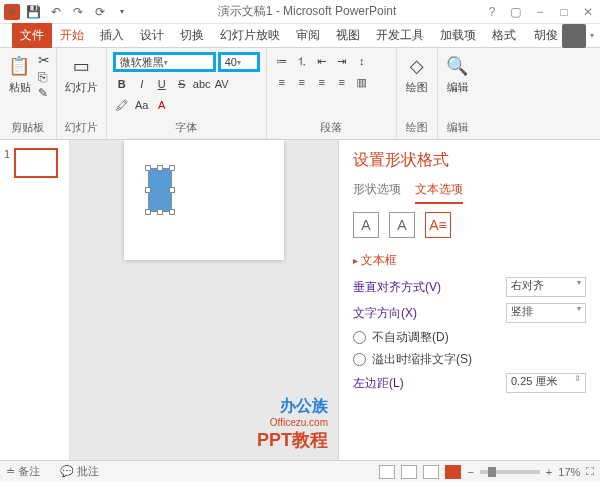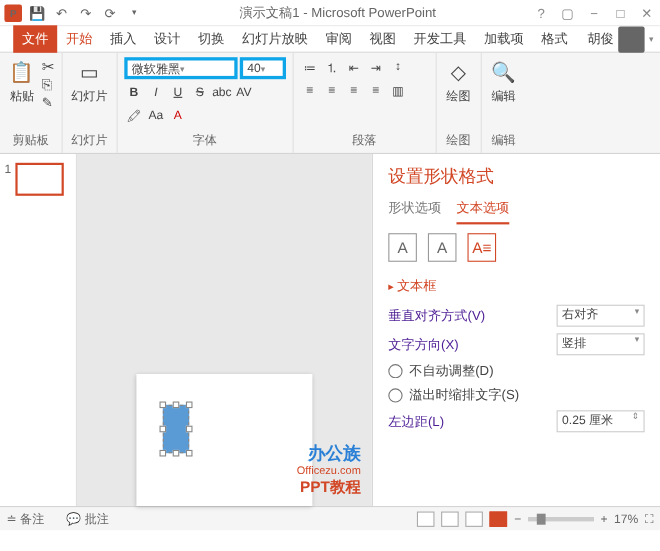--- a/index.html
+++ b/index.html
@@ -26,28 +26,28 @@
 .font-group{flex:1;max-width:160px}
 .font-row{display:flex;gap:2px;align-items:center;margin-bottom:3px}
 .font-sel{border:3px solid #0ea5e9;background:#fff;height:20px;font-size:11px;padding:0 4px;display:flex;align-items:center}
 .smbtn{width:18px;height:18px;border:1px solid transparent;display:inline-flex;align-items:center;justify-content:center;font-size:11px}
 .para-group{flex:1;max-width:130px}
 .workspace{display:flex;height:320px}
 .thumbs{width:70px;background:#fff;border-right:1px solid #e0e0e0;padding:8px 4px}
 .thumb{display:flex;gap:4px}
 .thumb-num{font-size:11px;color:#666}
 .thumb-slide{width:44px;height:30px;border:2px solid #d24726;background:#fff}
-.canvas{flex:1;background:#e8e8e8;position:relative;display:flex;align-items:flex-end;justify-content:center}
+.canvas{flex:1;background:#e8e8e8;position:relative;display:flex;align-items:flex-start;justify-content:center}
 .slide{width:160px;height:120px;background:#fff;box-shadow:0 1px 4px rgba(0,0,0,0.2);position:relative}
 .shape{position:absolute;left:24px;top:28px;width:24px;height:44px;background:#5b9bd5;border:1px dashed #888}
 .handle{position:absolute;width:6px;height:6px;background:#fff;border:1px solid #888}
 .watermark{position:absolute;right:10px;bottom:8px;text-align:right;font-size:11px}
 .watermark .bgz{color:#2980d6;font-weight:bold;font-size:16px}
 .watermark .oz{color:#d24726;font-size:10px}
-.watermark .ppt{color:#d24726;font-weight:bold;font-size:14px}
+.watermark .ppt{color:#d24726;font-weight:bold;font-size:18px}
 .pane{width:262px;background:#fff;border-left:1px solid #d4d4d4;padding:10px 14px;overflow:hidden}
 .pane-title{color:#d24726;font-size:16px;margin-bottom:10px}
 .pane-tabs{display:flex;gap:14px;font-size:12px;margin-bottom:8px}
 .pane-tab{color:#777;cursor:pointer;padding-bottom:4px}
 .pane-tab.active{color:#d24726;border-bottom:2px solid #d24726}
 .pane-icons{display:flex;gap:10px;margin-bottom:14px}
 .pane-icon{width:26px;height:26px;border:1px solid #999;display:flex;align-items:center;justify-content:center;font-size:14px;color:#666}
 .pane-icon.active{border-color:#d24726;color:#d24726}
 .section-hdr{color:#d24726;font-size:12px;margin-bottom:8px}
 .section-hdr::before{content:"▸ ";font-size:10px}

